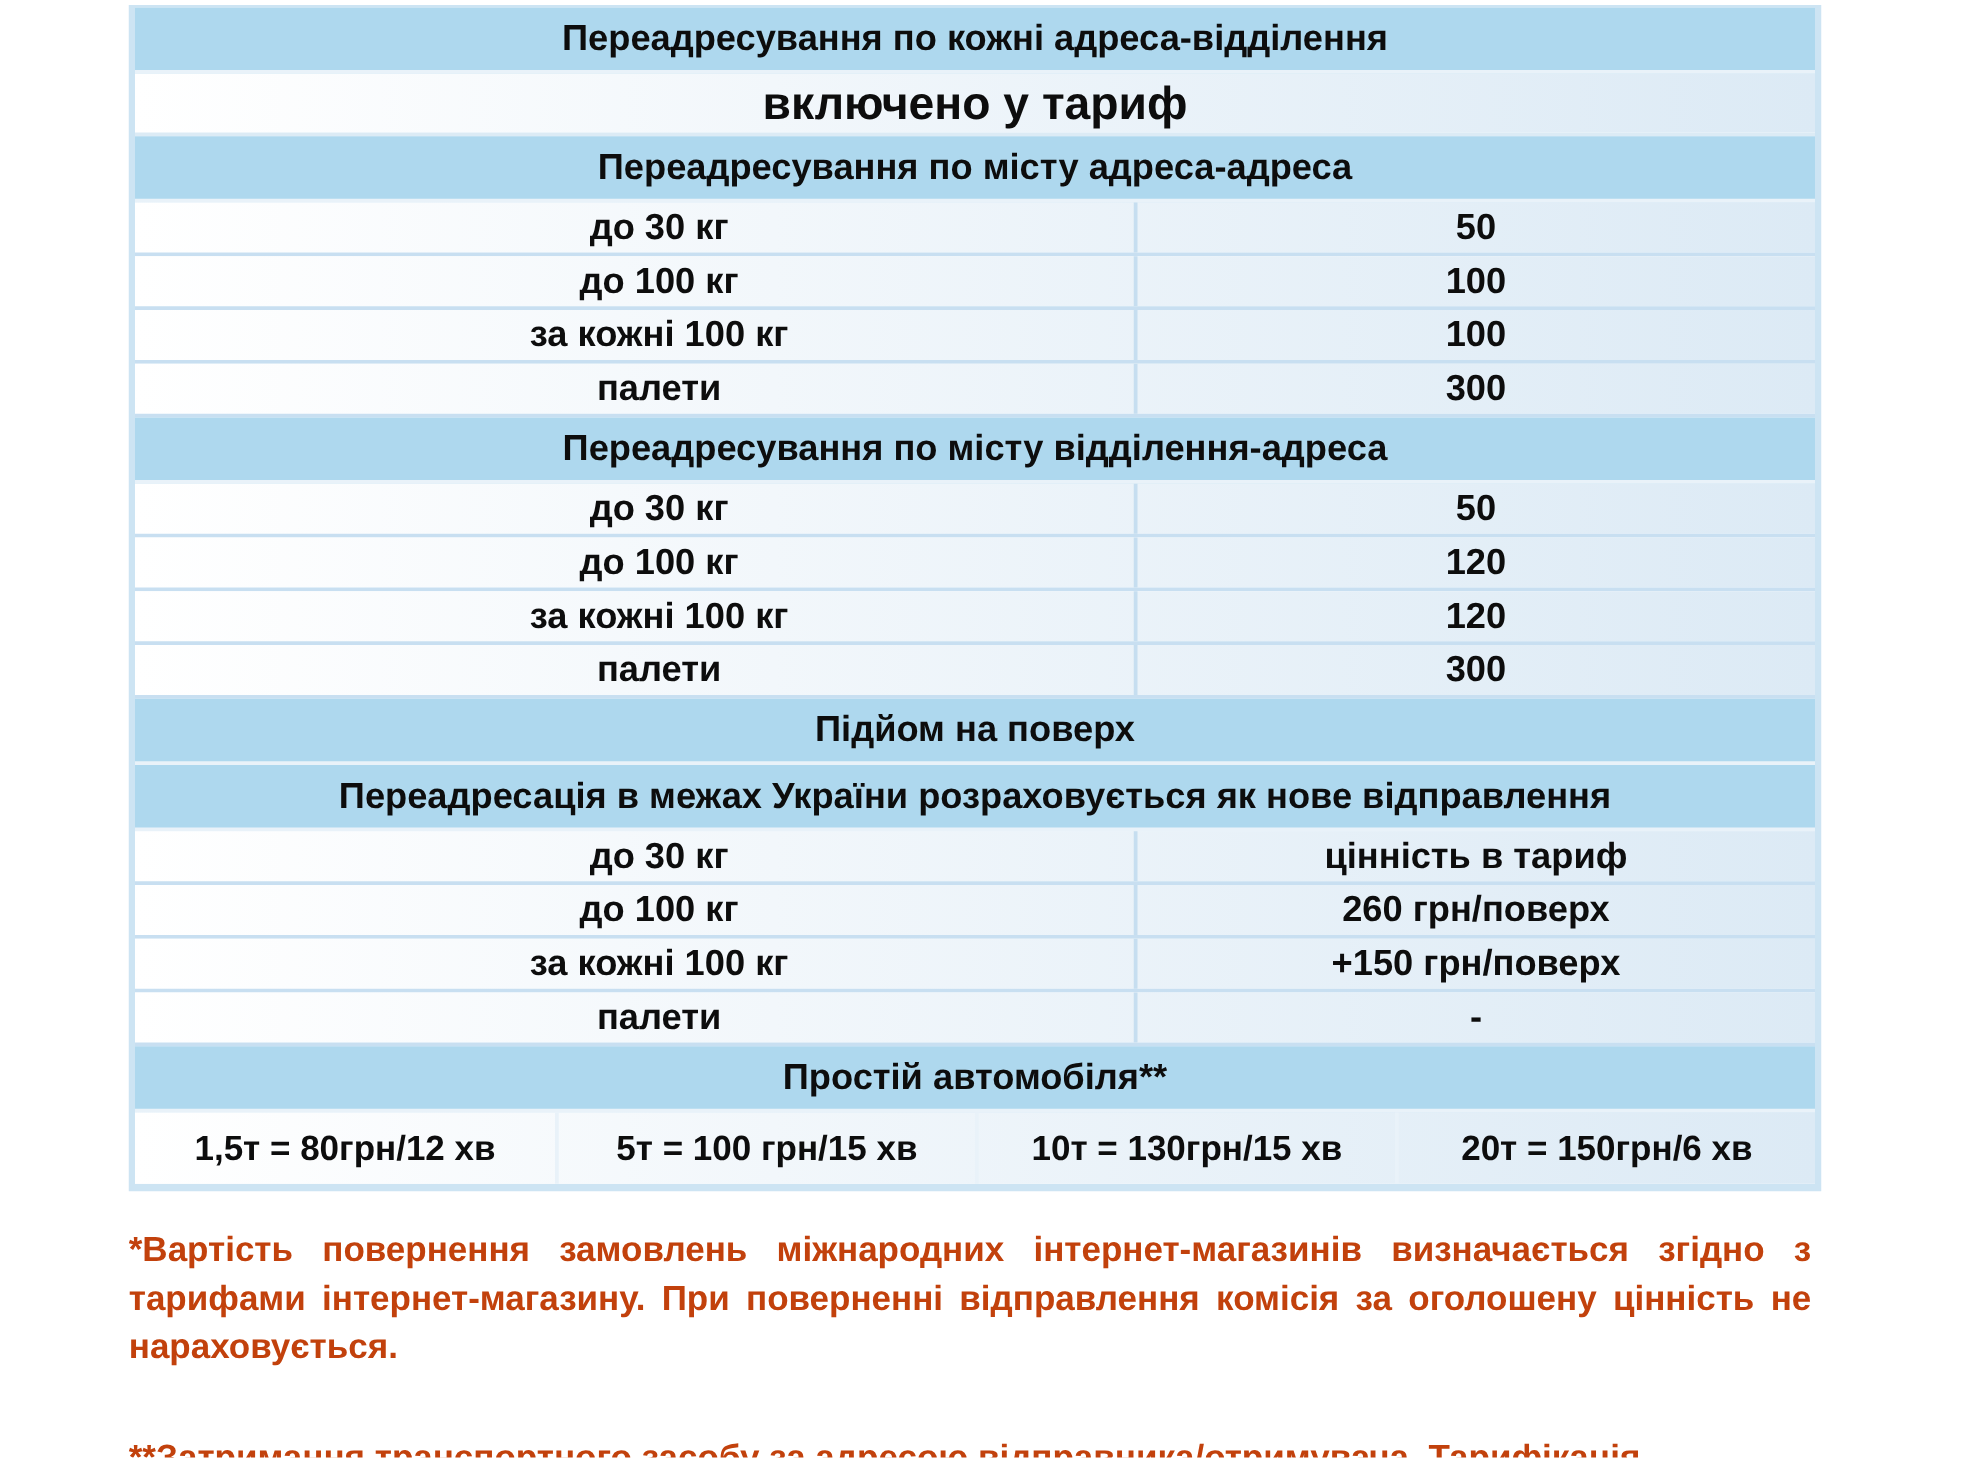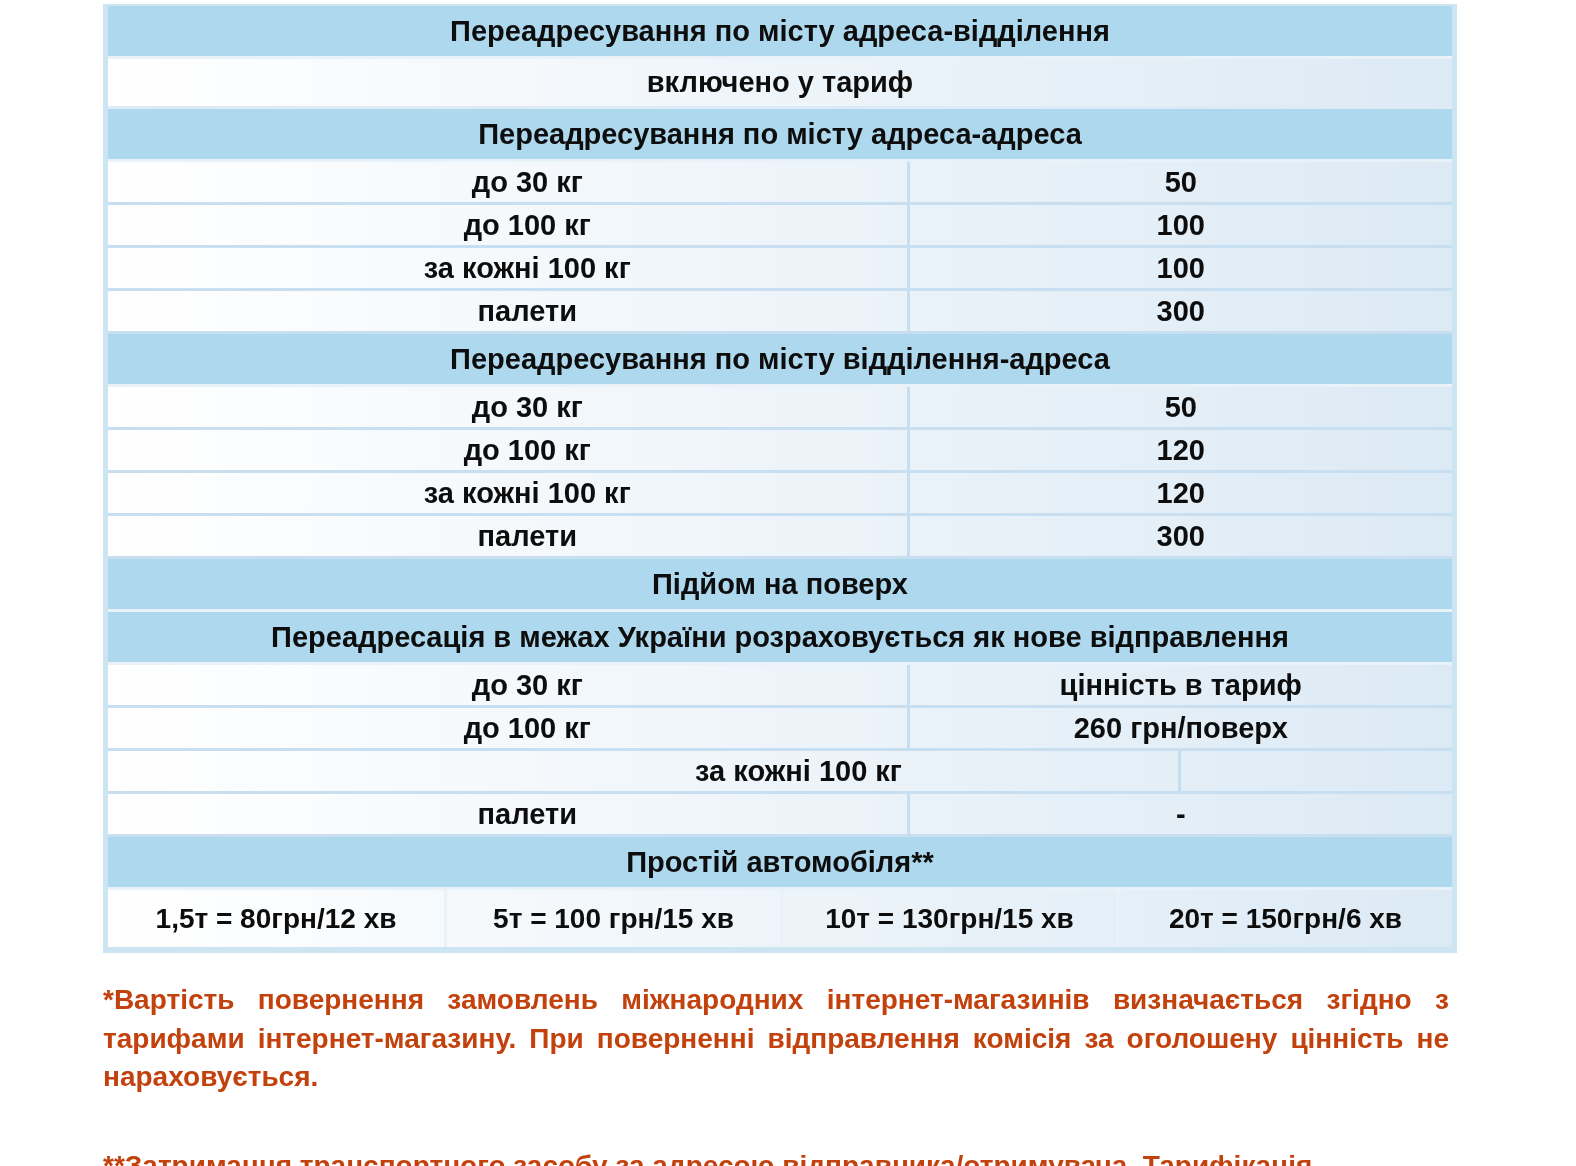--- a/index.html
+++ b/index.html
@@ -26,21 +26,21 @@
   .row.header {
     height:53px;
     background:#aed8ee;
     border-bottom:3px solid #e9f2f9;
     font-size:29px;
     text-align:center;
   }
   .row.single {
     height:50px;
     border-bottom:3px solid #dcebf5;
-    font-size:29px;
+    font-size:37px;
   }
   .row.pair {
     height:43px;
     border-bottom:3px solid #c8dff1;
     font-size:29px;
     padding-left:40px;
   }
   .row.pair .cell-left {
     width:58.4%; height:100%;
     display:flex; align-items:center; justify-content:center;
@@ -63,21 +63,21 @@
   .note + .note { margin-top:50px; }
 </style>
 </head>
 <body>
 
 <div class="container">
 
   <div class="tariff-table">
 
     <div class="row header">
-      <span>Переадресування по місту адреса-відділення</span>
+      <span>Переадресування по кожні адреса-відділення</span>
     </div>
 
     <div class="row single">
       <span>включено у тариф</span>
     </div>
 
     <div class="row header">
       <span>Переадресування по місту адреса-адреса</span>
     </div>
 
@@ -130,20 +130,21 @@
     <div class="row pair">
       <div class="cell-left">до 30 кг</div>
       <div class="cell-right">цінність в тариф</div>
     </div>
     <div class="row pair">
       <div class="cell-left">до 100 кг</div>
       <div class="cell-right">260 грн/поверх</div>
     </div>
     <div class="row pair">
       <div class="cell-left">за кожні 100 кг</div>
+      <div class="cell-right">+150 грн/поверх</div>
     </div>
     <div class="row pair">
       <div class="cell-left">палети</div>
       <div class="cell-right">-</div>
     </div>
 
     <div class="row header">
       <span>Простій автомобіля**</span>
     </div>
 

